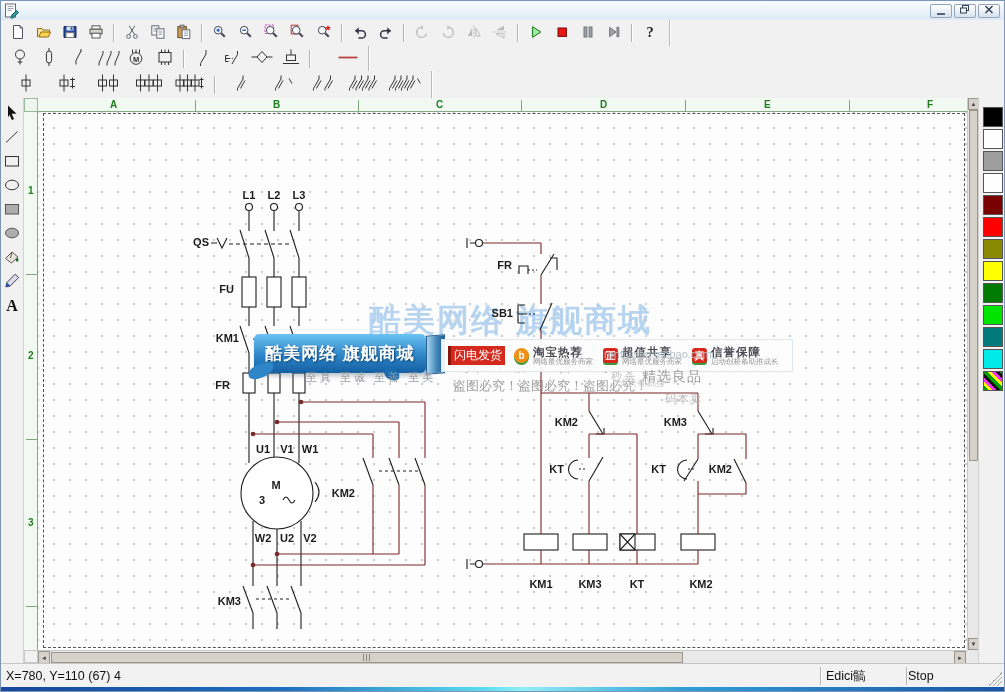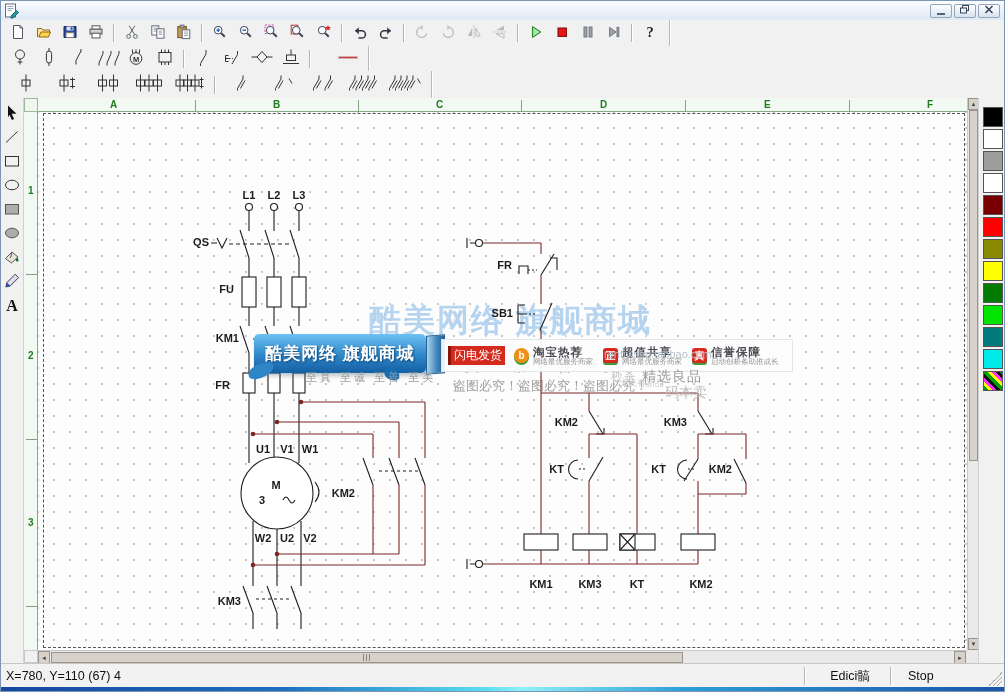--- a/index.html
+++ b/index.html
@@ -69,21 +69,21 @@
   .badge{display:flex;align-items:center;gap:4px;}
   .bicon{width:15px;height:15px;background:#d8281e;color:#fff;font-size:10px;font-weight:bold;
     display:flex;align-items:center;justify-content:center;border-radius:3px;box-shadow:0 2px 0 #3f9a3f;}
   .bicon.round{background:#f09018;border-radius:50%;}
   .btxt{display:flex;flex-direction:column;line-height:1.05;}
   .btxt b{font-size:11.5px;color:#4a4a52;letter-spacing:1px;white-space:nowrap;}
   .btxt i{font-style:normal;font-size:7.5px;color:#979797;white-space:nowrap;}
   .wm-slogan{position:absolute;left:268px;top:258px;font-size:11px;color:#9a9a9a;letter-spacing:3px;white-space:nowrap;}
   .wm-extra1{position:absolute;left:573px;top:257px;font-size:11px;color:#c2c2c2;letter-spacing:2px;}
   .wm-extra2{position:absolute;left:604px;top:256px;font-size:14px;color:#9a9a9a;letter-spacing:1px;}
-  .wm-extra3{position:absolute;left:627px;top:272px;font-size:14px;color:#bbbbbb;}
+  .wm-extra3{position:absolute;left:627px;top:279px;font-size:12px;color:#bbbbbb;}
   
   #vscroll{position:absolute;left:943px;top:0;width:11px;height:552px;background:#e9e9e9;border-left:1px solid #c8c8c8;box-sizing:border-box;}
   #vthumb{position:absolute;left:1px;top:12px;width:9px;height:351px;background:#d6d2ca;border:1px solid #9a968e;box-sizing:border-box;}
   .sarrow{position:absolute;width:11px;height:12px;background:#d6d2ca;border:1px solid #9a968e;box-sizing:border-box;
     display:flex;align-items:center;justify-content:center;font-size:6px;color:#444;}
   #hscroll{position:absolute;left:14px;top:552px;width:929px;height:13px;background:#e9e9e9;border-top:1px solid #c8c8c8;box-sizing:border-box;}
   #hthumb{position:absolute;left:13px;top:1px;width:632px;height:11px;background:#d6d2ca;border:1px solid #9a968e;box-sizing:border-box;
     display:flex;align-items:center;justify-content:center;}
   #hthumb i{display:block;width:8px;height:7px;
     background:repeating-linear-gradient(90deg,#8a867e 0 1px,transparent 1px 3px);}
@@ -92,22 +92,22 @@
   #vcorner{position:absolute;left:943px;top:552px;width:11px;height:13px;background:#e9e9e9;}
   
   #palette{position:absolute;left:977px;top:97px;width:28px;height:565px;background:#f1f1f1;border-left:1px solid #d2d2d2;box-sizing:border-box;}
   .swatch{position:absolute;left:4px;width:20px;height:20px;border:1px solid #555;box-sizing:border-box;}
   .swatch.multi{background:repeating-linear-gradient(45deg,#00a000 0 3px,#ffff00 3px 6px,#ff30ff 6px 9px,#101010 9px 12px);}
   
   #statusbar{position:absolute;left:0;top:662px;width:100%;height:24px;background:#f2f2f2;border-top:1px solid #c6c6c6;
     display:flex;align-items:center;font-size:12.5px;color:#111;}
   .sb-main{flex:1;padding-left:5px;}
   .sb-sep{width:0;height:18px;border-left:1px solid #b5b5b5;border-right:1px solid #fff;}
-  .sb-p2{width:80px;padding-left:4px;text-align:center;}
-  .sb-p3{width:80px;padding-left:16px;}
+  .sb-p2{width:80px;padding-left:4px;}
+  .sb-p3{width:80px;padding-left:0;}
   #grip{width:14px;height:14px;margin:6px 2px 0 0;
     background:linear-gradient(135deg,transparent 50%,#aaa 50%,#aaa 55%,transparent 55%,transparent 65%,#aaa 65%,#aaa 70%,transparent 70%,transparent 80%,#aaa 80%,#aaa 85%,transparent 85%);}
   #bottomstrip{position:absolute;left:0;top:686px;width:100%;height:6px;
     background:linear-gradient(90deg,#17479e 0%,#1d6fc0 28%,#5adcf0 48%,#8ff0f8 52%,#2f9ed8 68%,#1a55a8 100%);}
 </style>
 </head>
 <body>
 
 <div id="app">
 

